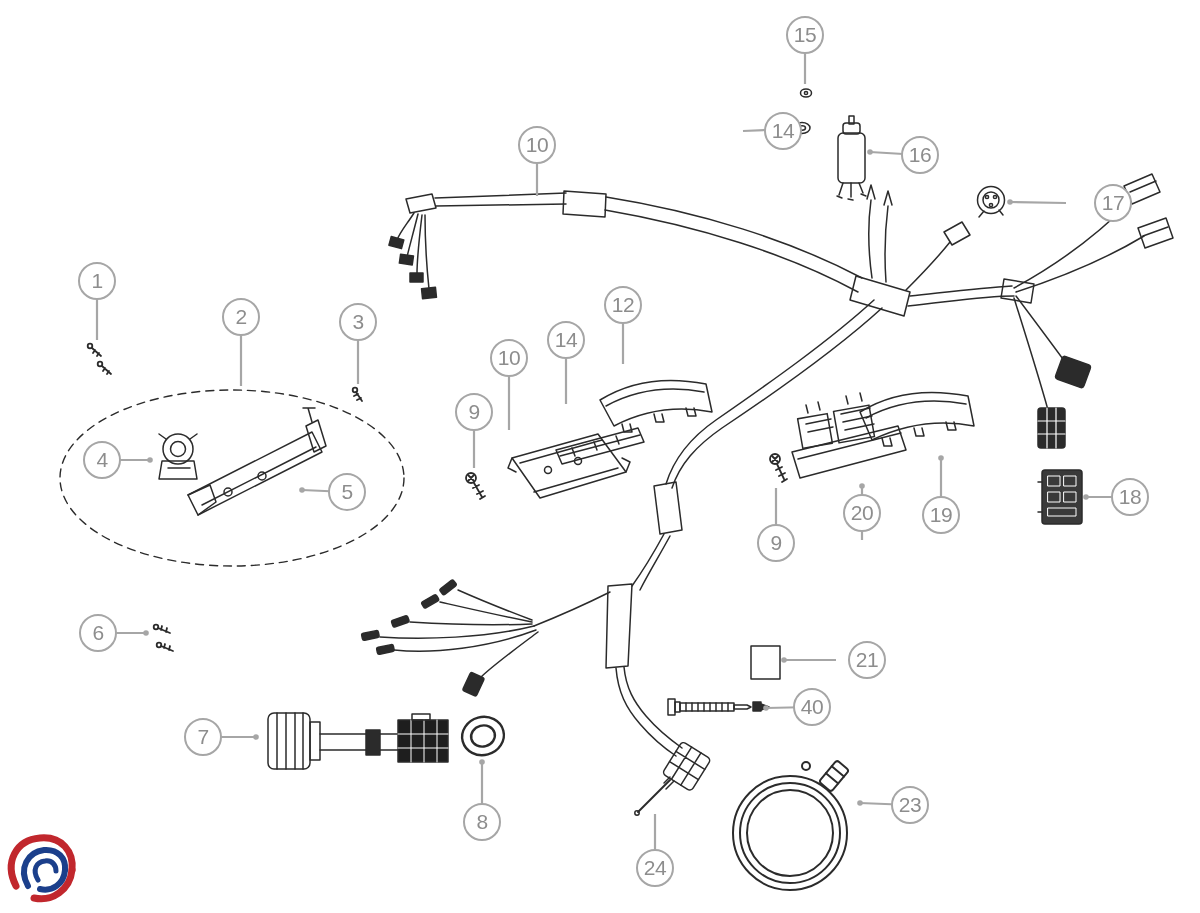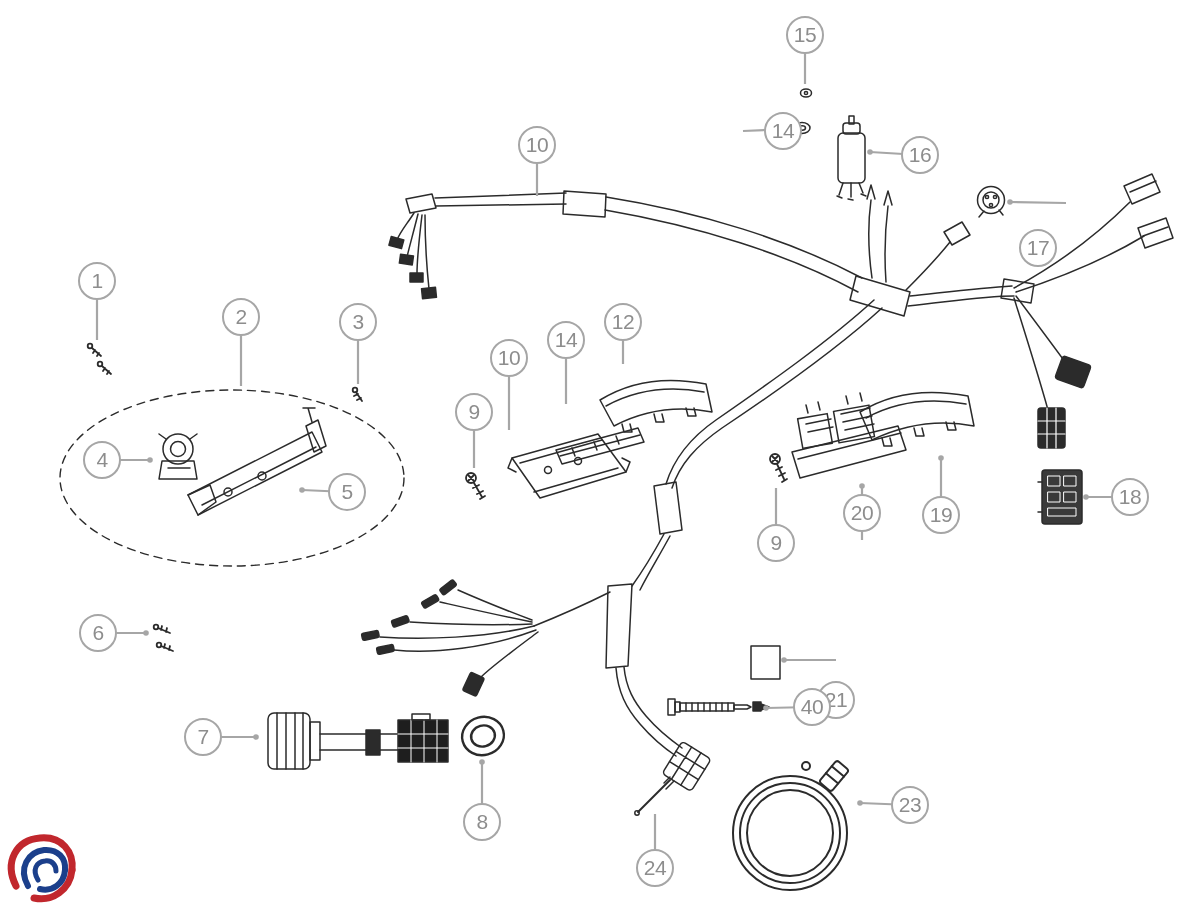--- a/index.html
+++ b/index.html
@@ -334,28 +334,28 @@
       <div class="callout" style="left: 339px; top: 303px;">3</div>
       <div class="callout" style="left: 83px; top: 441px;">4</div>
       <div class="callout" style="left: 328px; top: 473px;">5</div>
       <div class="callout" style="left: 79px; top: 614px;">6</div>
       <div class="callout" style="left: 184px; top: 718px;">7</div>
       <div class="callout" style="left: 463px; top: 803px;">8</div>
       <div class="callout" style="left: 455px; top: 393px;">9</div>
       <div class="callout" style="left: 757px; top: 524px;">9</div>
       <div class="callout" style="left: 490px; top: 339px;">10</div>
       <div class="callout" style="left: 547px; top: 321px;">14</div>
-      <div class="callout" style="left: 604px; top: 286px; margin-top: 17px;">12</div>
+      <div class="callout" style="left: 604px; top: 286px;">12</div>
       <div class="callout" style="left: 518px; top: 126px;">10</div>
       <div class="callout" style="left: 724px; top: 112px; margin-left: 40px;">14</div>
       <div class="callout" style="left: 786px; top: 16px;">15</div>
       <div class="callout" style="left: 901px; top: 136px;">16</div>
-      <div class="callout" style="left: 1019px; top: 184px; margin-top: 45px;">17</div>
+      <div class="callout" style="left: 1094px; top: 184px;">17</div>
       <div class="callout" style="left: 1111px; top: 478px;">18</div>
       <div class="callout" style="left: 922px; top: 496px;">19</div>
       <div class="callout" style="left: 843px; top: 494px;">20</div>
-      <div class="callout" style="left: 817px; top: 641px; margin-top: 40px;">21</div>
+      <div class="callout" style="left: 848px; top: 641px;">21</div>
       <div class="callout" style="left: 793px; top: 688px;">40</div>
       <div class="callout" style="left: 891px; top: 786px;">23</div>
       <div class="callout" style="left: 636px; top: 849px;">24</div>
     </div>
 
 </div>
 
 </body></html>

